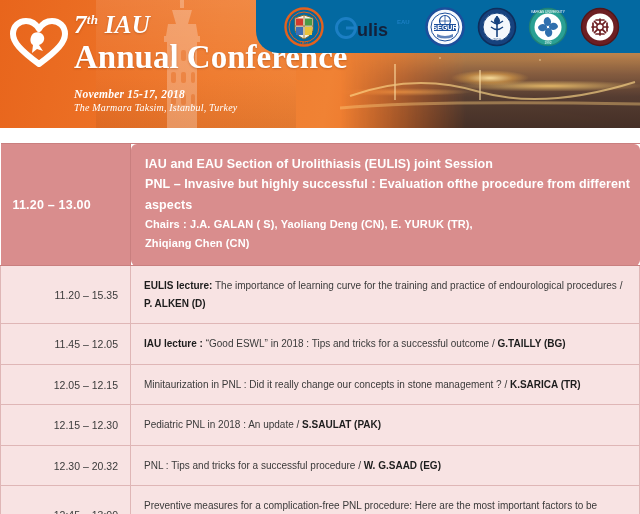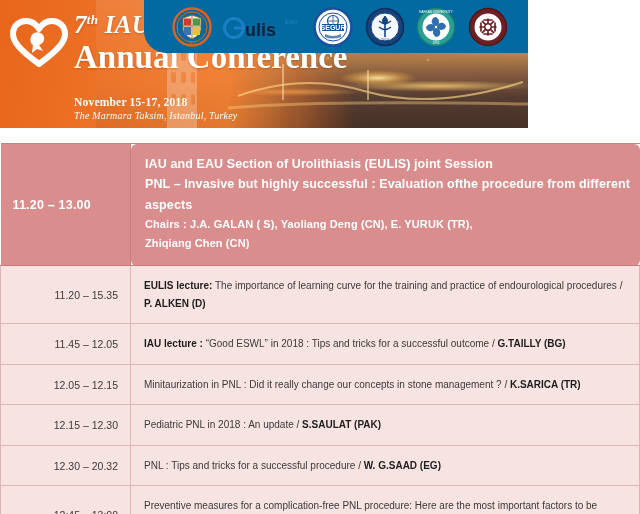--- a/index.html
+++ b/index.html
@@ -10,21 +10,21 @@
     background: #ffffff;
     font-family: "Liberation Sans", sans-serif;
     overflow: hidden;
   }
 
   .page { position: relative; width: 640px; height: 514px; background: #fff; }
 
   
   .banner {
     position: relative;
-    width: 528px; height: 128px;
+    width: 640px; height: 128px;
     background: #ed7323;
     overflow: hidden;
   }
   
   .banner-bg {
     position: absolute; inset: 0;
     background:
       linear-gradient(100deg, #e8651c 0%, #ef7a2d 34%, #f08234 52%, #e8681f 70%, #d9571a 100%);
   }
   
@@ -79,22 +79,22 @@
   }
   .t-line1 sup { font-size: 13px; vertical-align: super; }
   .t-line2 {
     font-family: "Liberation Serif", serif;
     font-size: 33px; font-weight: bold; 
     line-height: 1.18;
     text-shadow: 0 1px 2px rgba(120,50,10,.35);
   }
   .t-line3 {
     font-family: "Liberation Serif", serif;
-    font-size: 11.5px; font-weight: bold; 
-    margin-top: 19px; letter-spacing: .2px;
+    font-size: 11.5px; font-weight: bold; font-style: italic;
+    margin-top: 11px; letter-spacing: .2px;
   }
   .t-line4 {
     font-family: "Liberation Serif", serif;
     font-size: 10px; font-style: italic;
     margin-top: 2px; letter-spacing: .2px;
   }
 
   .heart-logo { position: absolute; left: 10px; top: 18px; }
 
   

